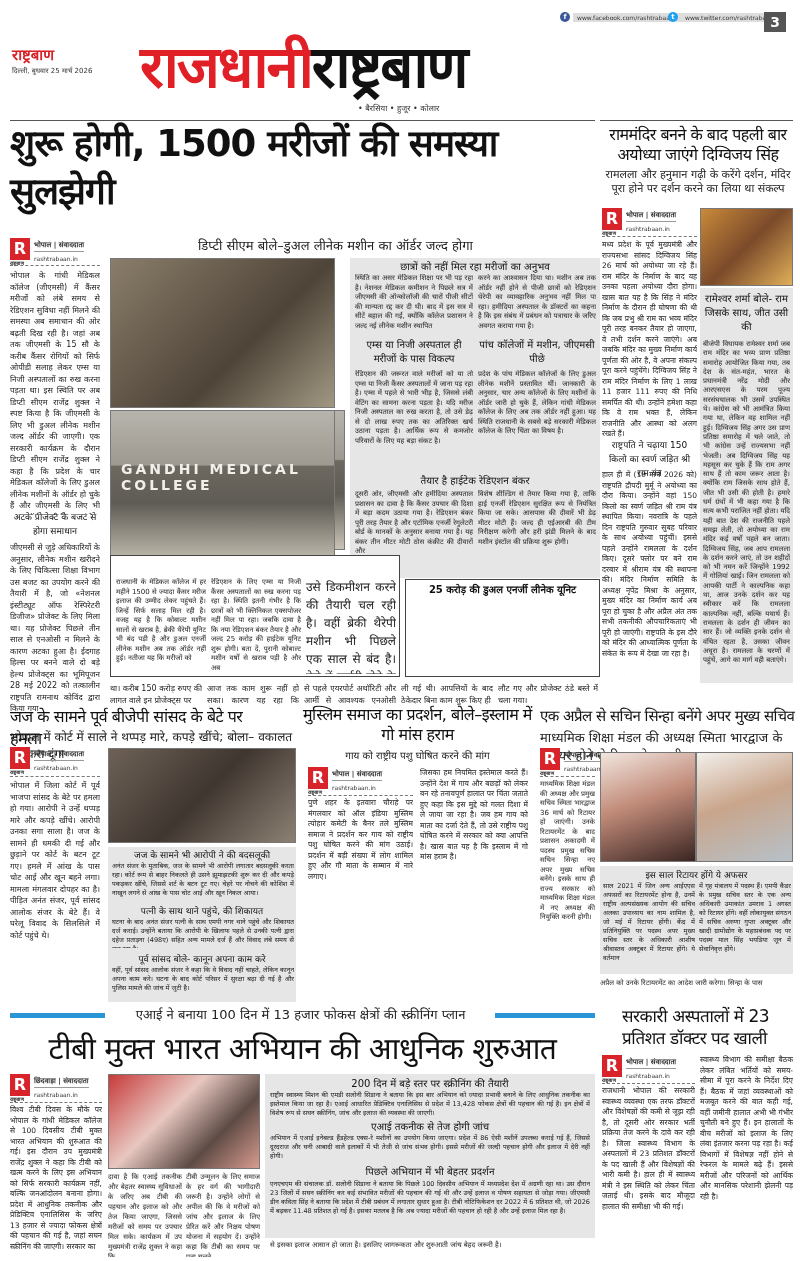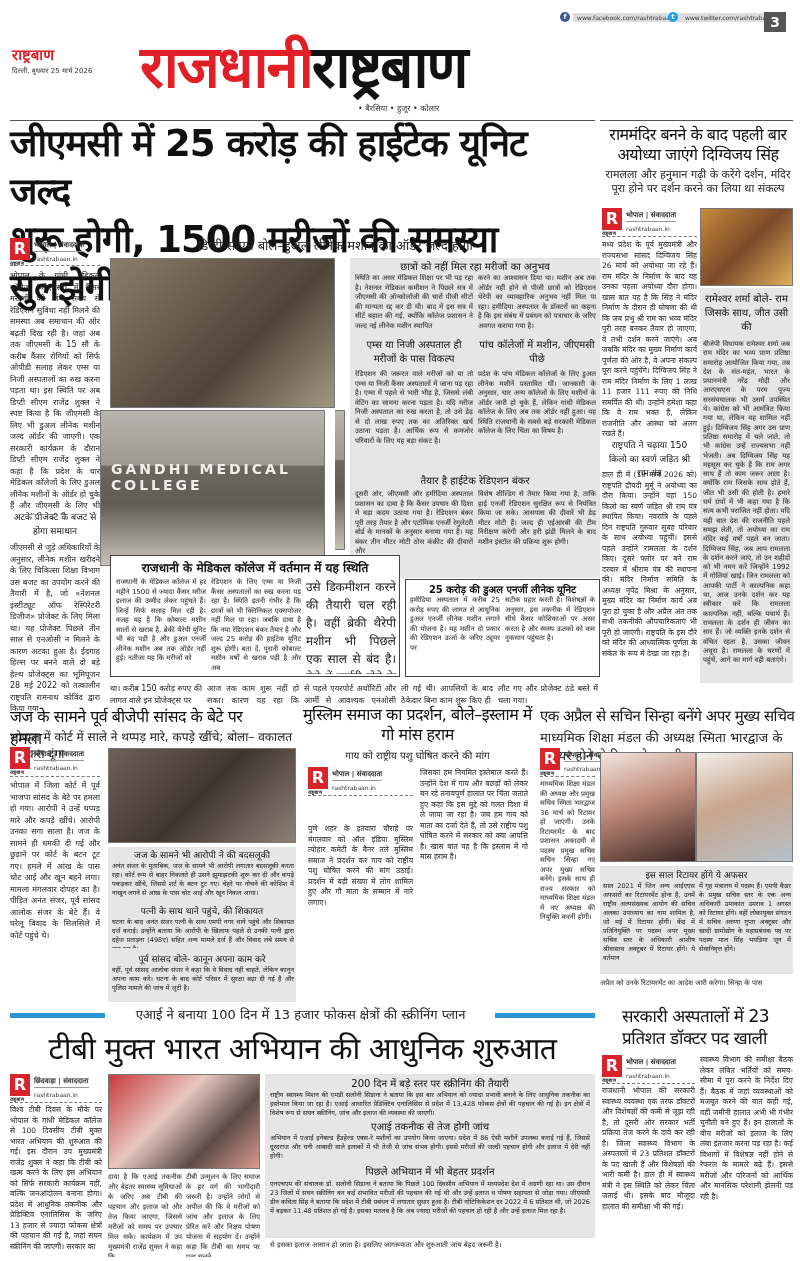--- a/index.html
+++ b/index.html
@@ -53,21 +53,20 @@
 <div class="small-date">दिल्ली, बुधवार 25 मार्च 2026</div>
 
 <div class="mast-title">
   <span class="red">राजधानी</span><span class="blk">राष्ट्रबाण</span>
 </div>
 <div class="editions">• बैरसिया • हुजूर • कोलार</div>
 <div class="rule" style="left:10px;top:120px;width:585px"></div>
 <div class="rule" style="left:600px;top:120px;width:193px"></div>
 
 <div class="headline-main">
-  <div>जीएमसी में 25 करोड़ की हाईटेक यूनिट जल्द</div>
   <div>शुरू होगी, 1500 मरीजों की समस्या सुलझेगी</div>
 </div>
 <div class="subdeck" style="left:198px;top:236px">डिप्टी सीएम बोले–डुअल लीनेक मशीन का ऑर्डर जल्द होगा</div>
 
 <div class="brandbox" style="left:10px;top:238px">
   <div>
       <div class="logo">R</div>
       <div class="logo-sub">राष्ट्रबाण</div>
     </div>
   <div class="meta">
@@ -75,45 +74,42 @@
       <span>rashtrabaan.in</span>
     </div>
 </div>
 <div class="dotrule abs" style="left:10px;top:265px;width:90px"></div>
 
 <div class="col" style="left:10px;top:270px;width:90px;height:245px;overflow:hidden">भोपाल के गांधी मेडिकल कॉलेज (जीएमसी) में कैंसर मरीजों को लंबे समय से रेडिएशन सुविधा नहीं मिलने की समस्या अब समाधान की ओर बढ़ती दिख रही है। जहां अब तक जीएमसी के 15 सौ के करीब कैंसर रोगियों को सिर्फ ओपीडी सलाह लेकर एम्स या निजी अस्पतालों का रुख करना पड़ता था। इस स्थिति पर अब डिप्टी सीएम राजेंद्र शुक्ल ने स्पष्ट किया है कि जीएमसी के लिए भी डुअल लीनेक मशीन जल्द ऑर्डर की जाएगी। एक सरकारी कार्यक्रम के दौरान डिप्टी सीएम राजेंद्र शुक्ल ने कहा है कि प्रदेश के चार मेडिकल कॉलेजों के लिए डुअल लीनेक मशीनों के ऑर्डर हो चुके हैं और जीएमसी के लिए भी जल्द ऑर्डर जारी किए जाएंगे।</div>
 <div class="subhead abs" style="left:10px;top:510px;width:90px;font-size:9px">अटके प्रोजेक्ट के बजट से होगा समाधान</div>
 <div class="col" style="left:10px;top:542px;width:90px;height:172px;overflow:hidden">जीएमसी से जुड़े अधिकारियों के अनुसार, लीनेक मशीन खरीदने के लिए चिकित्सा शिक्षा विभाग उस बजट का उपयोग करने की तैयारी में है, जो «नेशनल इंस्टीट्यूट ऑफ रेस्पिरेटरी डिजीज» प्रोजेक्ट के लिए मिला था। यह प्रोजेक्ट पिछले तीन साल से एनओसी न मिलने के कारण अटका हुआ है। ईदगाह हिल्स पर बनने वाले दो बड़े हेल्थ प्रोजेक्ट्स का भूमिपूजन 28 मई 2022 को तत्कालीन राष्ट्रपति रामनाथ कोविंद द्वारा किया गया</div>
 
 <div class="photo" style="left:110px;top:258px;width:225px;height:150px"></div>
-<div class="photo gmc" style="left:100px;top:410px;width:225px;height:156px">
+<div class="photo gmc" style="left:110px;top:410px;width:225px;height:156px">
   <span class="sign">GANDHI MEDICAL COLLEGE</span>
 </div>
 <div class="photo gmc" style="left:335px;top:410px;width:10px;height:140px;border-left:none"></div>
 
 <div class="greybox" style="left:350px;top:258px;width:250px;height:320px"></div>
 <div class="subhead abs" style="left:355px;top:260px;width:240px;font-size:10px">छात्रों को नहीं मिल रहा मरीजों का अनुभव</div>
 <div class="col" style="left:355px;top:274px;width:118px;height:62px;overflow:hidden;font-size:7px;line-height:9.5px">स्थिति का असर मेडिकल शिक्षा पर भी पड़ रहा है। नेशनल मेडिकल कमीशन ने पिछले सत्र में जीएमसी की ऑन्कोलॉजी की चारों पीजी सीटों की मान्यता रद्द कर दी थी। बाद में इस सत्र में सीटें बहाल की गईं, क्योंकि कॉलेज प्रशासन ने जल्द नई लीनेक मशीन स्थापित</div>
 <div class="col" style="left:478px;top:274px;width:118px;height:62px;overflow:hidden;font-size:7px;line-height:9.5px">करने का आश्वासन दिया था। मशीन अब तक ऑर्डर नहीं होने से पीजी छात्रों को रेडिएशन थेरेपी का व्यावहारिक अनुभव नहीं मिल पा रहा। हमीदिया अस्पताल के डॉक्टरों का कहना है कि इस संबंध में प्रबंधन को पत्राचार के जरिए अवगत कराया गया है।</div>
 <div class="subhead abs" style="left:355px;top:338px;width:118px;font-size:10px">एम्स या निजी अस्पताल ही मरीजों के पास विकल्प</div>
 <div class="col" style="left:355px;top:370px;width:118px;height:100px;overflow:hidden;font-size:7px;line-height:9.5px">रेडिएशन की जरूरत वाले मरीजों को या तो एम्स या निजी कैंसर अस्पतालों में जाना पड़ रहा है। एम्स में पहले से भारी भीड़ है, जिससे लंबी वेटिंग का सामना करना पड़ता है। यदि मरीज निजी अस्पताल का रुख करता है, तो उसे डेढ़ से दो लाख रुपए तक का अतिरिक्त खर्च उठाना पड़ता है। आर्थिक रूप से कमजोर परिवारों के लिए यह बड़ा संकट है।</div>
 <div class="subhead abs" style="left:478px;top:338px;width:118px;font-size:10px">पांच कॉलेजों में मशीन, जीएमसी पीछे</div>
 <div class="col" style="left:478px;top:370px;width:118px;height:100px;overflow:hidden;font-size:7px;line-height:9.5px">प्रदेश के पांच मेडिकल कॉलेजों के लिए डुअल लीनेक मशीनें प्रस्तावित थीं। जानकारी के अनुसार, चार अन्य कॉलेजों के लिए मशीनों के ऑर्डर जारी हो चुके हैं, लेकिन गांधी मेडिकल कॉलेज के लिए अब तक ऑर्डर नहीं हुआ। यह स्थिति राजधानी के सबसे बड़े सरकारी मेडिकल कॉलेज के लिए चिंता का विषय है।</div>
 <div class="subhead abs" style="left:355px;top:474px;width:240px;font-size:10px">तैयार है हाईटेक रेडिएशन बंकर</div>
 <div class="col" style="left:355px;top:490px;width:118px;height:85px;overflow:hidden;font-size:7px;line-height:9.5px">दूसरी ओर, जीएमसी और हमीदिया अस्पताल प्रशासन का दावा है कि कैंसर उपचार की दिशा में बड़ा कदम उठाया गया है। रेडिएशन बंकर पूरी तरह तैयार है और एटॉमिक एनर्जी रेगुलेटरी बोर्ड के मानकों के अनुसार बनाया गया है। यह बंकर तीन मीटर मोटी ठोस कंक्रीट की दीवारों और</div>
 <div class="col" style="left:478px;top:490px;width:118px;height:85px;overflow:hidden;font-size:7px;line-height:9.5px">विशेष शील्डिंग से तैयार किया गया है, ताकि हाई एनर्जी रेडिएशन सुरक्षित रूप से नियंत्रित किया जा सके। आसपास की दीवारें भी डेढ़ मीटर मोटी हैं। जल्द ही एईआरबी की टीम निरीक्षण करेगी और हरी झंडी मिलने के बाद मशीन इंस्टॉल की प्रक्रिया शुरू होगी।</div>
 
 <div class="box" style="left:405px;top:579px;width:195px;height:98px">
   <div class="box-title" style="font-size:10px;padding:2px 0">25 करोड़ की डुअल एनर्जी लीनेक यूनिट</div>
-  <div class="col" style="left:4px;top:16px;width:90px;height:78px;overflow:hidden;font-size:7px;line-height:9.5px">हमीदिया अस्पताल में करीब 25 करोड़ रुपए की लागत से आधुनिक डुअल एनर्जी लीनेक मशीन लगाने की योजना है। यह मशीन दो प्रकार की रेडिएशन ऊर्जा के जरिए ट्यूमर पर</div>
-  <div class="col" style="left:99px;top:16px;width:90px;height:78px;overflow:hidden;font-size:7px;line-height:9.5px">सटीक प्रहार करती है। विशेषज्ञों के अनुसार, इस तकनीक में रेडिएशन सीधे कैंसर कोशिकाओं पर असर करता है और स्वस्थ ऊतकों को कम नुकसान पहुंचता है।</div>
 </div>
 
 <div class="box" style="left:110px;top:555px;width:290px;height:122px">
-  <div class="box-title" style="padding:3px 0">राजधानी के मेडिकल कॉलेज में वर्तमान में यह स्थिति</div>
   <div class="col" style="left:5px;top:22px;width:90px;height:96px;overflow:hidden;font-size:7px;line-height:9.5px">राजधानी के मेडिकल कॉलेज में हर महीने 1500 से ज्यादा कैंसर मरीज इलाज की उम्मीद लेकर पहुंचते हैं। जिन्हें सिर्फ सलाह मिल रही है। वजह यह है कि कोबाल्ट मशीन सालों से खराब है, ब्रेकी थैरेपी यूनिट भी बंद पड़ी है और डुअल एनर्जी लीनेक मशीन अब तक ऑर्डर नहीं हुई। नतीजा यह कि मरीजों को</div>
   <div class="col" style="left:100px;top:22px;width:90px;height:96px;overflow:hidden;font-size:7px;line-height:9.5px">रेडिएशन के लिए एम्स या निजी कैंसर अस्पतालों का रुख करना पड़ रहा है। स्थिति इतनी गंभीर है कि छात्रों को भी क्लिनिकल एक्सपोजर नहीं मिल पा रहा। जबकि दावा है कि नया रेडिएशन बंकर तैयार है और जल्द 25 करोड़ की हाईटेक यूनिट शुरू होगी। बता दें, पुरानी कोबाल्ट मशीन वर्षों से खराब पड़ी है और अब</div>
   <div class="col" style="left:195px;top:22px;width:90px;height:96px;overflow:hidden;font-size:12px;line-height:18px">उसे डिकमीशन करने की तैयारी चल रही है। वहीं ब्रेकी थैरेपी मशीन भी पिछले एक साल से बंद है। ऐसे में सर्जरी होने के बाद भी मरीजों को रेडिएशन के लिए अन्य संस्थानों में भेजना पड़ता है। वहीं, जीएमसी की डीन डॉ. कविता एन सिंह ने कहा कि बंकर तैयार है और जल्द ही मशीन इंस्टॉल की जाएगी।</div>
 </div>
 
 <div class="col" style="left:110px;top:683px;width:92px;height:24px;overflow:hidden">था। करीब 150 करोड़ रुपए की लागत वाले इन प्रोजेक्ट्स पर</div>
 <div class="col" style="left:207px;top:683px;width:92px;height:24px;overflow:hidden">आज तक काम शुरू नहीं हो सका। कारण यह रहा कि निर्माण</div>
 <div class="col" style="left:304px;top:683px;width:92px;height:24px;overflow:hidden">से पहले एयरपोर्ट अथॉरिटी और आर्मी से आवश्यक एनओसी नहीं</div>
 <div class="col" style="left:401px;top:683px;width:92px;height:24px;overflow:hidden">ली गई थी। आपत्तियों के बाद ठेकेदार बिना काम शुरू किए ही</div>
 <div class="col" style="left:498px;top:683px;width:100px;height:24px;overflow:hidden">लौट गए और प्रोजेक्ट ठंडे बस्ते में चला गया।</div>
@@ -169,21 +165,21 @@
   <div>
       <div class="logo">R</div>
       <div class="logo-sub">राष्ट्रबाण</div>
     </div>
   <div class="meta">
       <span class="place">भोपाल | संवाददाता</span>
       <span>rashtrabaan.in</span>
     </div>
 </div>
 <div class="dotrule abs" style="left:308px;top:795px;width:105px"></div>
-<div class="col" style="left:308px;top:824px;width:105px;height:200px;overflow:hidden;font-size:7.5px;line-height:10.5px">पुणे शहर के इतवारा चौराहे पर मंगलवार को ऑल इंडिया मुस्लिम त्योहार कमेटी के बैनर तले मुस्लिम समाज ने प्रदर्शन कर गाय को राष्ट्रीय पशु घोषित करने की मांग उठाई। प्रदर्शन में बड़ी संख्या में लोग शामिल हुए और गौ माता के सम्मान में नारे लगाए।</div>
+<div class="col" style="left:308px;top:798px;width:105px;height:200px;overflow:hidden;font-size:7.5px;line-height:10.5px">पुणे शहर के इतवारा चौराहे पर मंगलवार को ऑल इंडिया मुस्लिम त्योहार कमेटी के बैनर तले मुस्लिम समाज ने प्रदर्शन कर गाय को राष्ट्रीय पशु घोषित करने की मांग उठाई। प्रदर्शन में बड़ी संख्या में लोग शामिल हुए और गौ माता के सम्मान में नारे लगाए।</div>
 <div class="col" style="left:420px;top:768px;width:108px;height:230px;overflow:hidden;font-size:7.5px;line-height:10.5px">जिसका हम नियमित इस्तेमाल करते हैं। उन्होंने देश में गाय और बछड़ों को लेकर बन रहे तनावपूर्ण हालात पर चिंता जताते हुए कहा कि इस मुद्दे को गलत दिशा में ले जाया जा रहा है। जब हम गाय को माता का दर्जा देते हैं, तो उसे राष्ट्रीय पशु घोषित करने में सरकार को क्या आपत्ति है। खास बात यह है कि इस्लाम में गो मांस हराम है।</div>
 
 <div class="hl2" style="left:540px;top:705px;width:255px;font-size:15px">एक अप्रैल से सचिन सिन्हा बनेंगे अपर मुख्य सचिव</div>
 <div class="abs" style="left:540px;top:728px;width:255px;font-size:13px">माध्यमिक शिक्षा मंडल की अध्यक्ष स्मिता भारद्वाज के रिटायर होने से रिक्त होगा एसीएस का पद</div>
 <div class="brandbox" style="left:540px;top:748px">
   <div>
       <div class="logo">R</div>
       <div class="logo-sub">राष्ट्रबाण</div>
     </div>
   <div class="meta">

